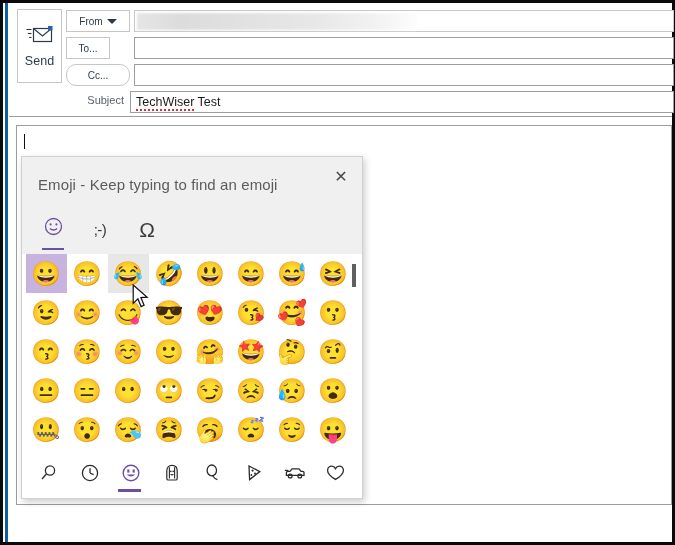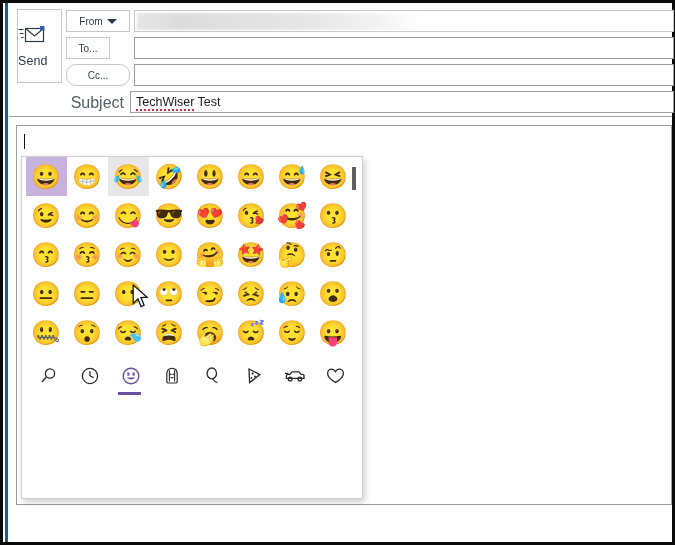--- a/index.html
+++ b/index.html
@@ -39,21 +39,21 @@
     background: #ffffff;
     border-bottom: 1px solid #9d9d9d;
   }
 
   #send-button {
     position: absolute; left: 8px; top: 6px;
     width: 45px; height: 74px;
     border: 1px solid #c6c6c6;
     background: #ffffff;
     display: flex; flex-direction: column;
-    justify-content: flex-start;
+    align-items: center; justify-content: flex-start;
     padding-top: 15px;
     cursor: pointer;
   }
   #send-button svg { display: block; }
   #send-label {
     font-size: 12.5px; color: #2b3a4a;
     margin-top: 9px; letter-spacing: .1px;
   }
 
   .field-btn {
@@ -98,21 +98,21 @@
     width: 280px; height: 17px;
     background: linear-gradient(90deg,
       #e6e6e6 0%, #dcdcdc 15%, #e2e2e2 40%,
       #e8e8e8 65%, #f2f2f2 85%, #fdfdfd 100%);
     filter: blur(1.2px);
   }
 
   #subject-label {
     position: absolute; left: 57px; top: 91px;
     width: 58px; text-align: right;
-    font-size: 16px; color: #555e68;
+    font-size: 11px; color: #555e68;
   }
   #subject-text { position: relative; }
   .spell {
     border-bottom: 2px dotted #d13438;
     padding-bottom: 0px;
   }
 
   
   #body-area {
     position: absolute; left: 7px; top: 122px;
@@ -293,20 +293,43 @@
         <span id="subject-text"><span class="spell">TechWiser</span><span> Test</span></span>
       </div>
     </div>
 
     <div id="body-area">
       <div id="caret-bar"></div>
     </div>
 
     <div id="emoji-panel">
 
+      <div id="emoji-head">
+        <div id="emoji-title">Emoji - Keep typing to find an emoji</div>
+        <div id="emoji-close">✕</div>
+
+        <div id="emoji-tabs">
+          <div class="etab active">
+            <span>
+              <svg width="19" height="19" viewBox="0 0 19 19">
+                <circle cx="9.5" cy="9.5" r="8" fill="none" stroke="#6b4fa0" stroke-width="1.3"></circle>
+                <circle cx="6.6" cy="7.4" r="1.05" fill="#6b4fa0"></circle>
+                <circle cx="12.4" cy="7.4" r="1.05" fill="#6b4fa0"></circle>
+                <path d="M5.8 11.4 Q9.5 14.6 13.2 11.4" fill="none" stroke="#6b4fa0" stroke-width="1.3"></path>
+              </svg>
+            </span>
+          </div>
+          <div class="etab">
+            <span class="kao">;-)</span>
+          </div>
+          <div class="etab">
+            <span class="omega">Ω</span>
+          </div>
+        </div>
+      </div>
 
       <div id="emoji-grid-wrap">
         <div id="emoji-grid">
             <div class="ecell selected">
               <span>😀</span>
             </div>
             <div class="ecell">
               <span>😁</span>
             </div>
             <div class="ecell hover">

